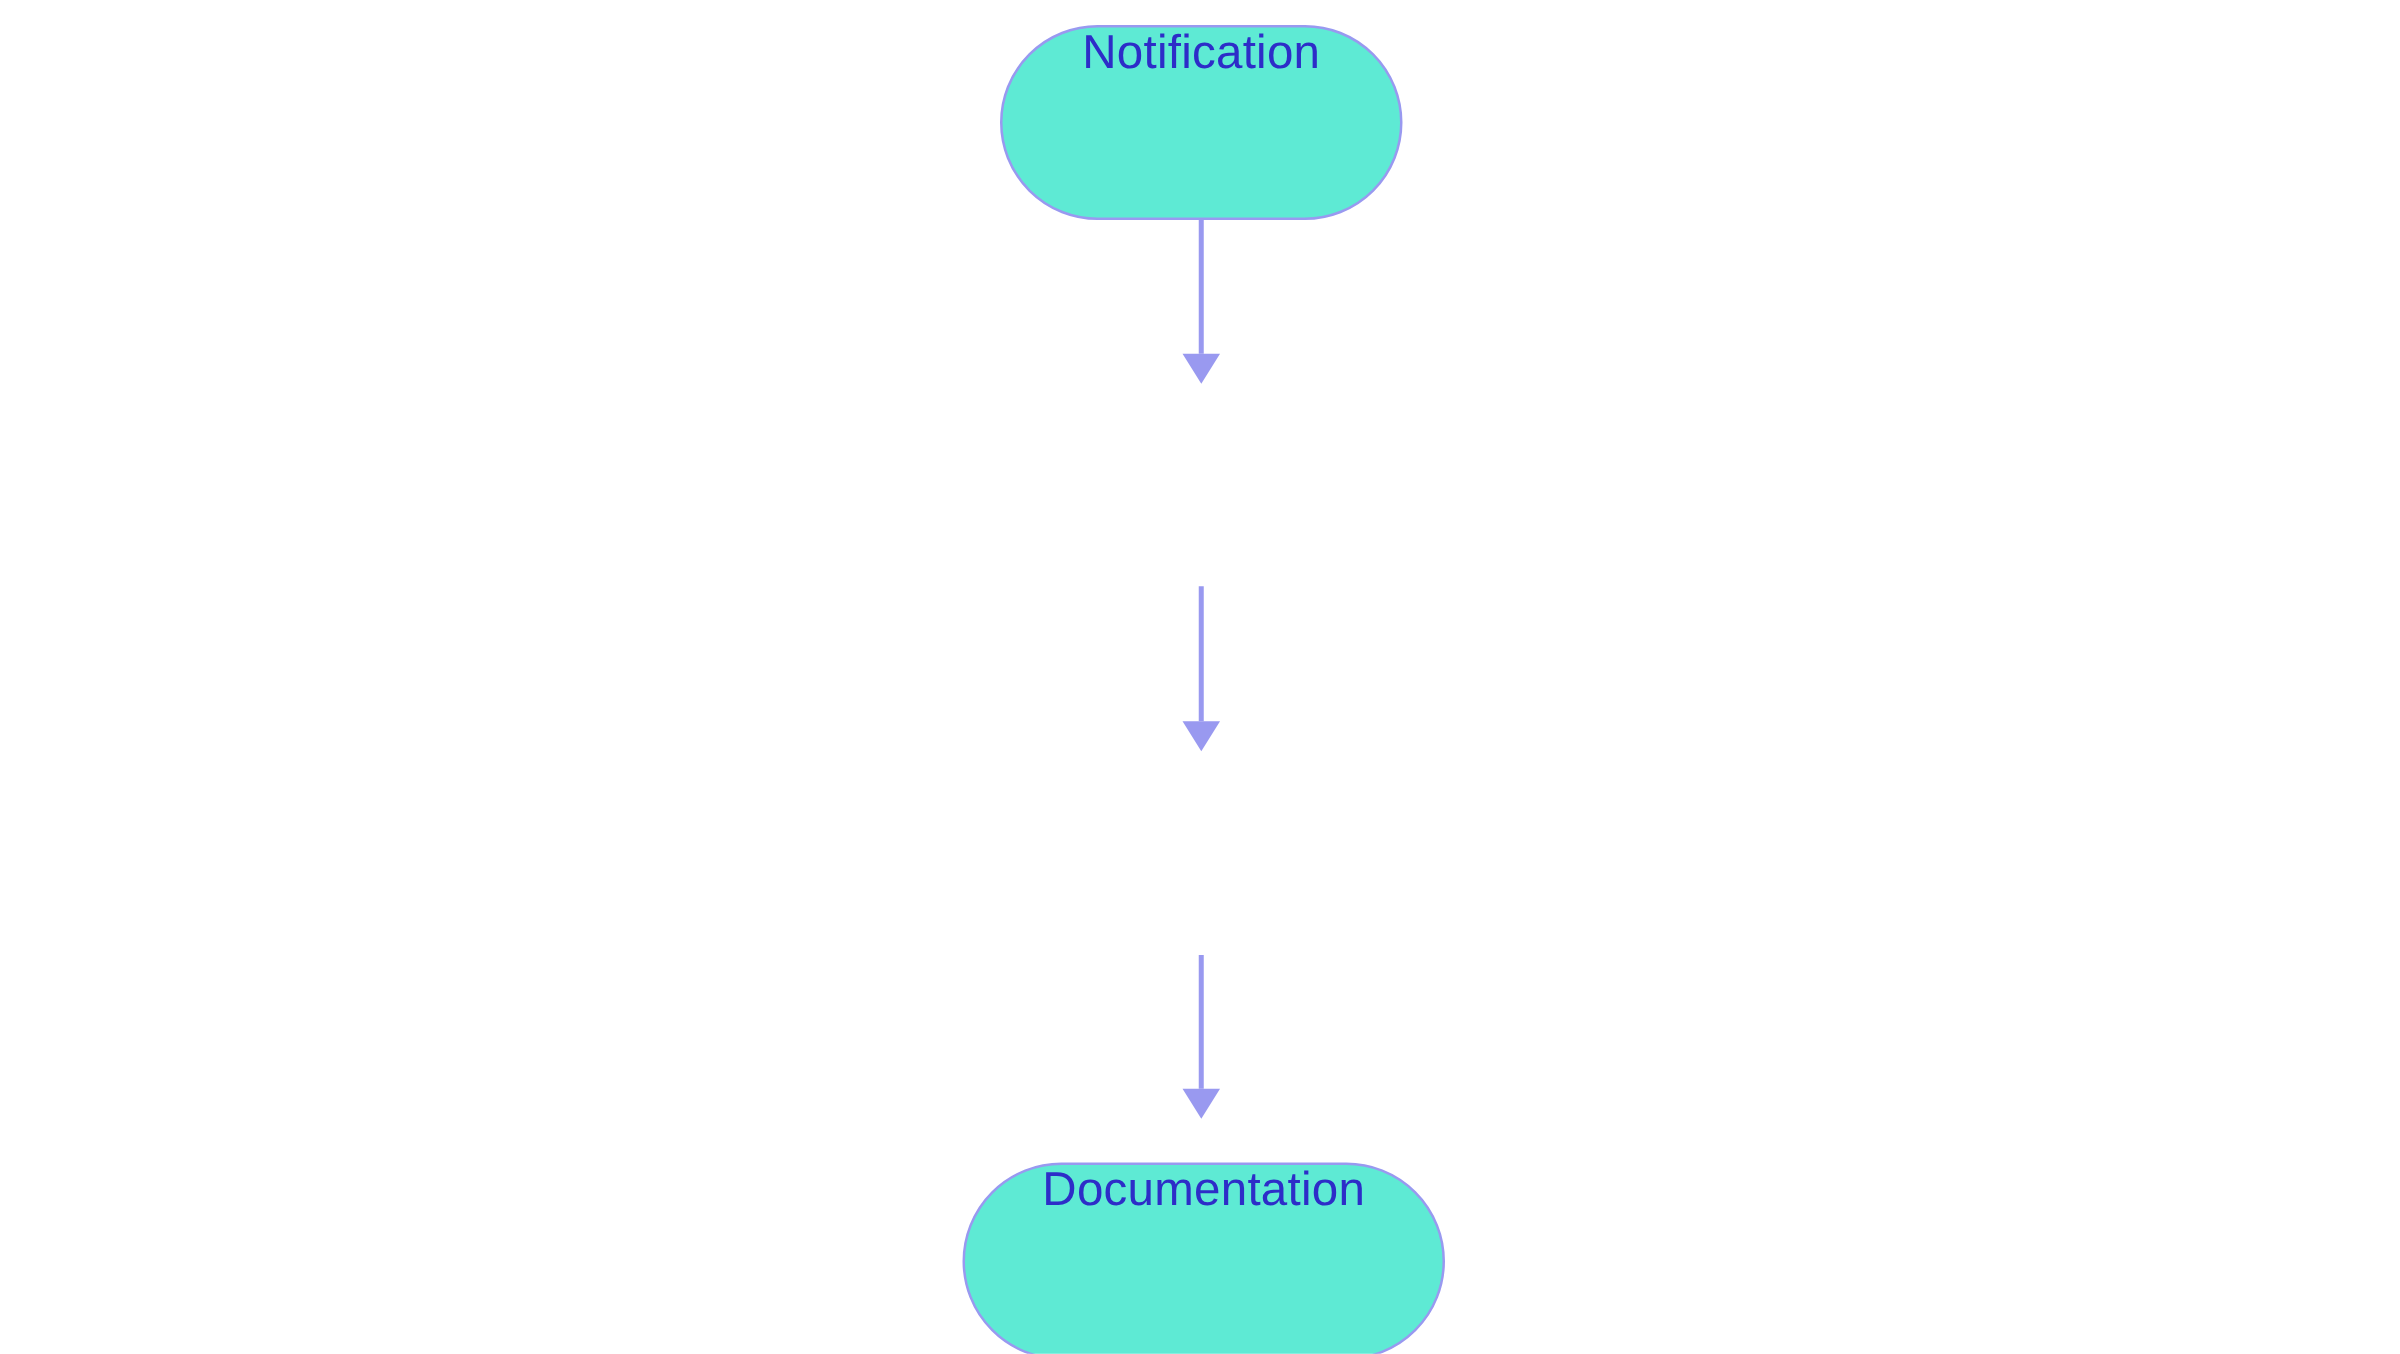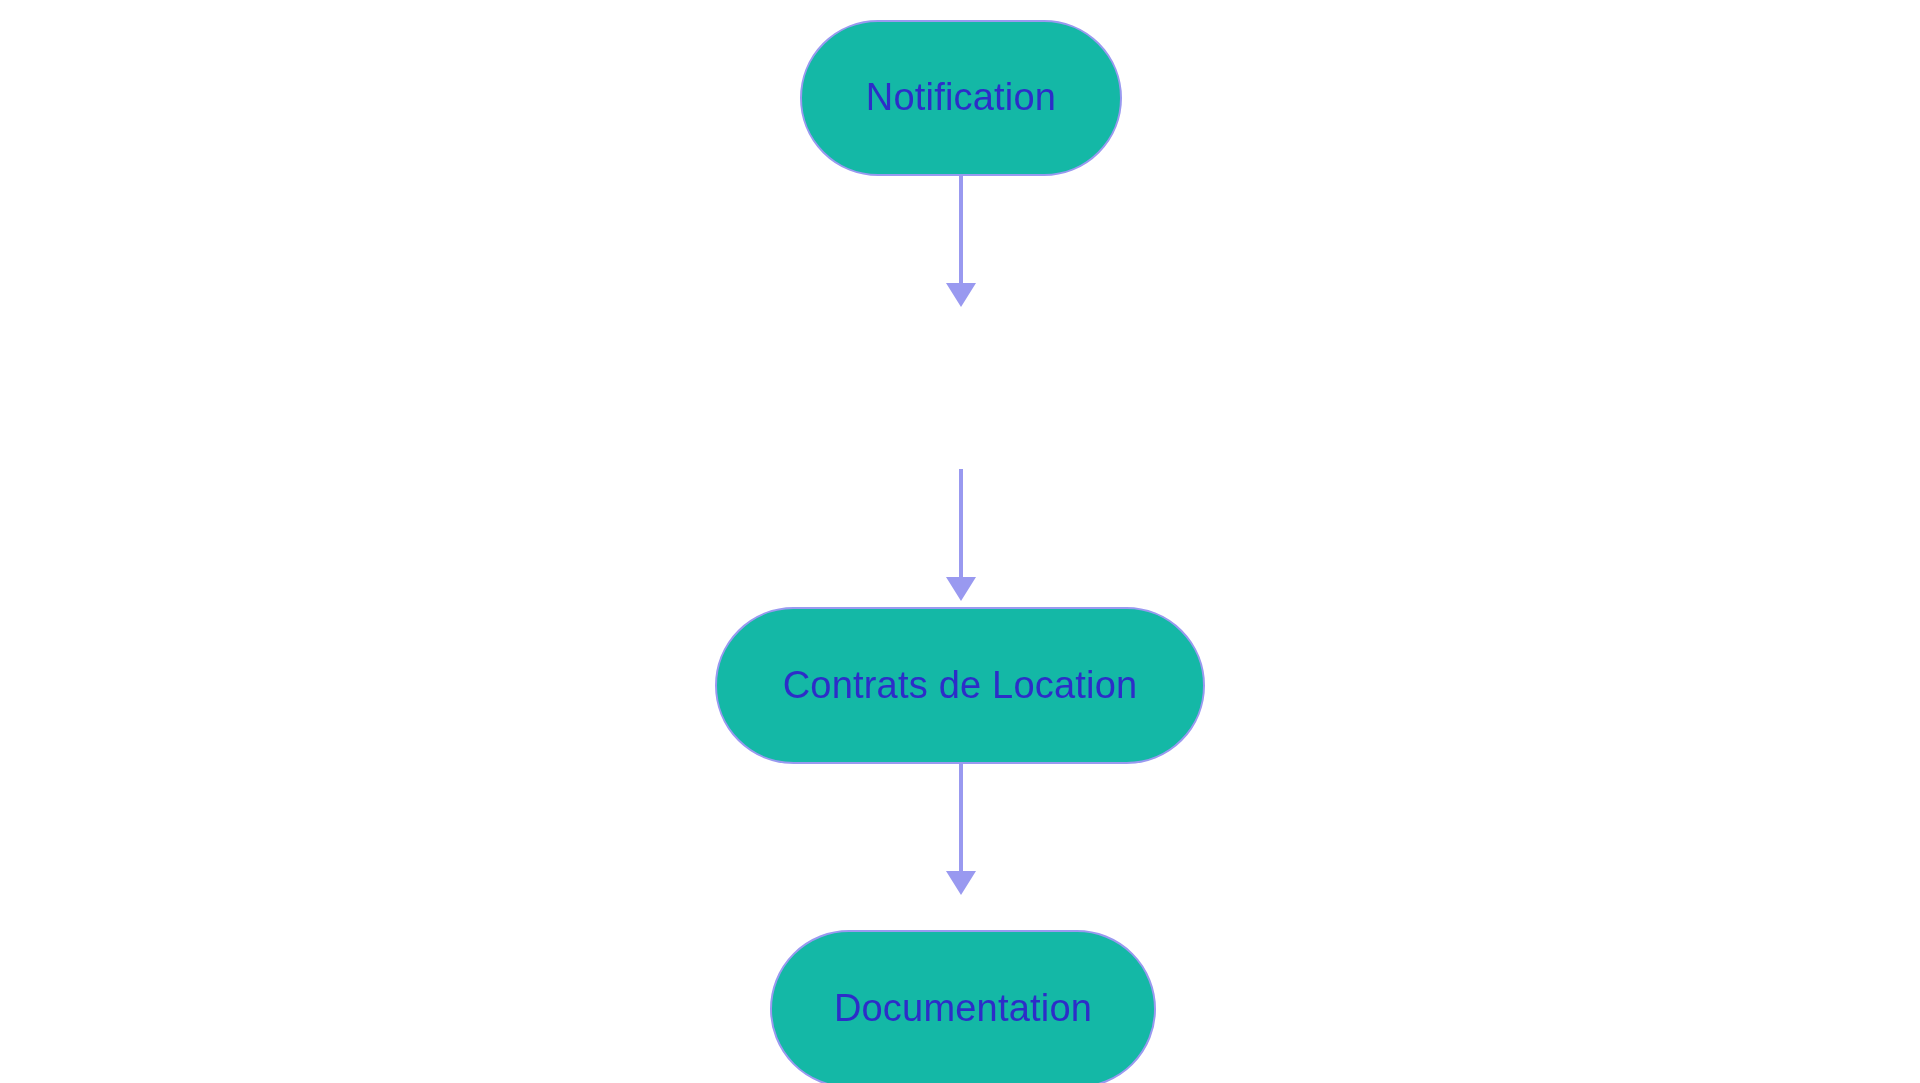--- a/index.html
+++ b/index.html
@@ -38,23 +38,23 @@
     top: 0;
     width: 1920px;
     height: 1083px;
     z-index: 2;
   }
 
   .flow-node {
     position: absolute;
     box-sizing: border-box;
     display: flex;
-    align-items: center;
+    align-items: flex-start;
     justify-content: center;
-    background: #14b8a6;
+    background: #5eead4;
     border: 2px solid #9999F0;
     border-radius: 999px;
     text-align: center;
   }
 
   .flow-node-label {
     color: #2D2DC8;
     font-family: "Liberation Sans", sans-serif;
     font-size: 38px;
     font-weight: 400;
@@ -101,22 +101,19 @@
     </g>
   </svg>
 
   <div id="nodes-layer">
 
     <div class="flow-node" id="node-notification">
       <span class="flow-node-label">Notification</span>
     </div>
 
 
-    <div class="flow-node" id="node-contrats">
-      <span class="flow-node-label">Contrats de Location</span>
-    </div>
 
     <div class="flow-node" id="node-documentation">
       <span class="flow-node-label">Documentation</span>
     </div>
 
   </div>
 </div>
 
 </body></html>

